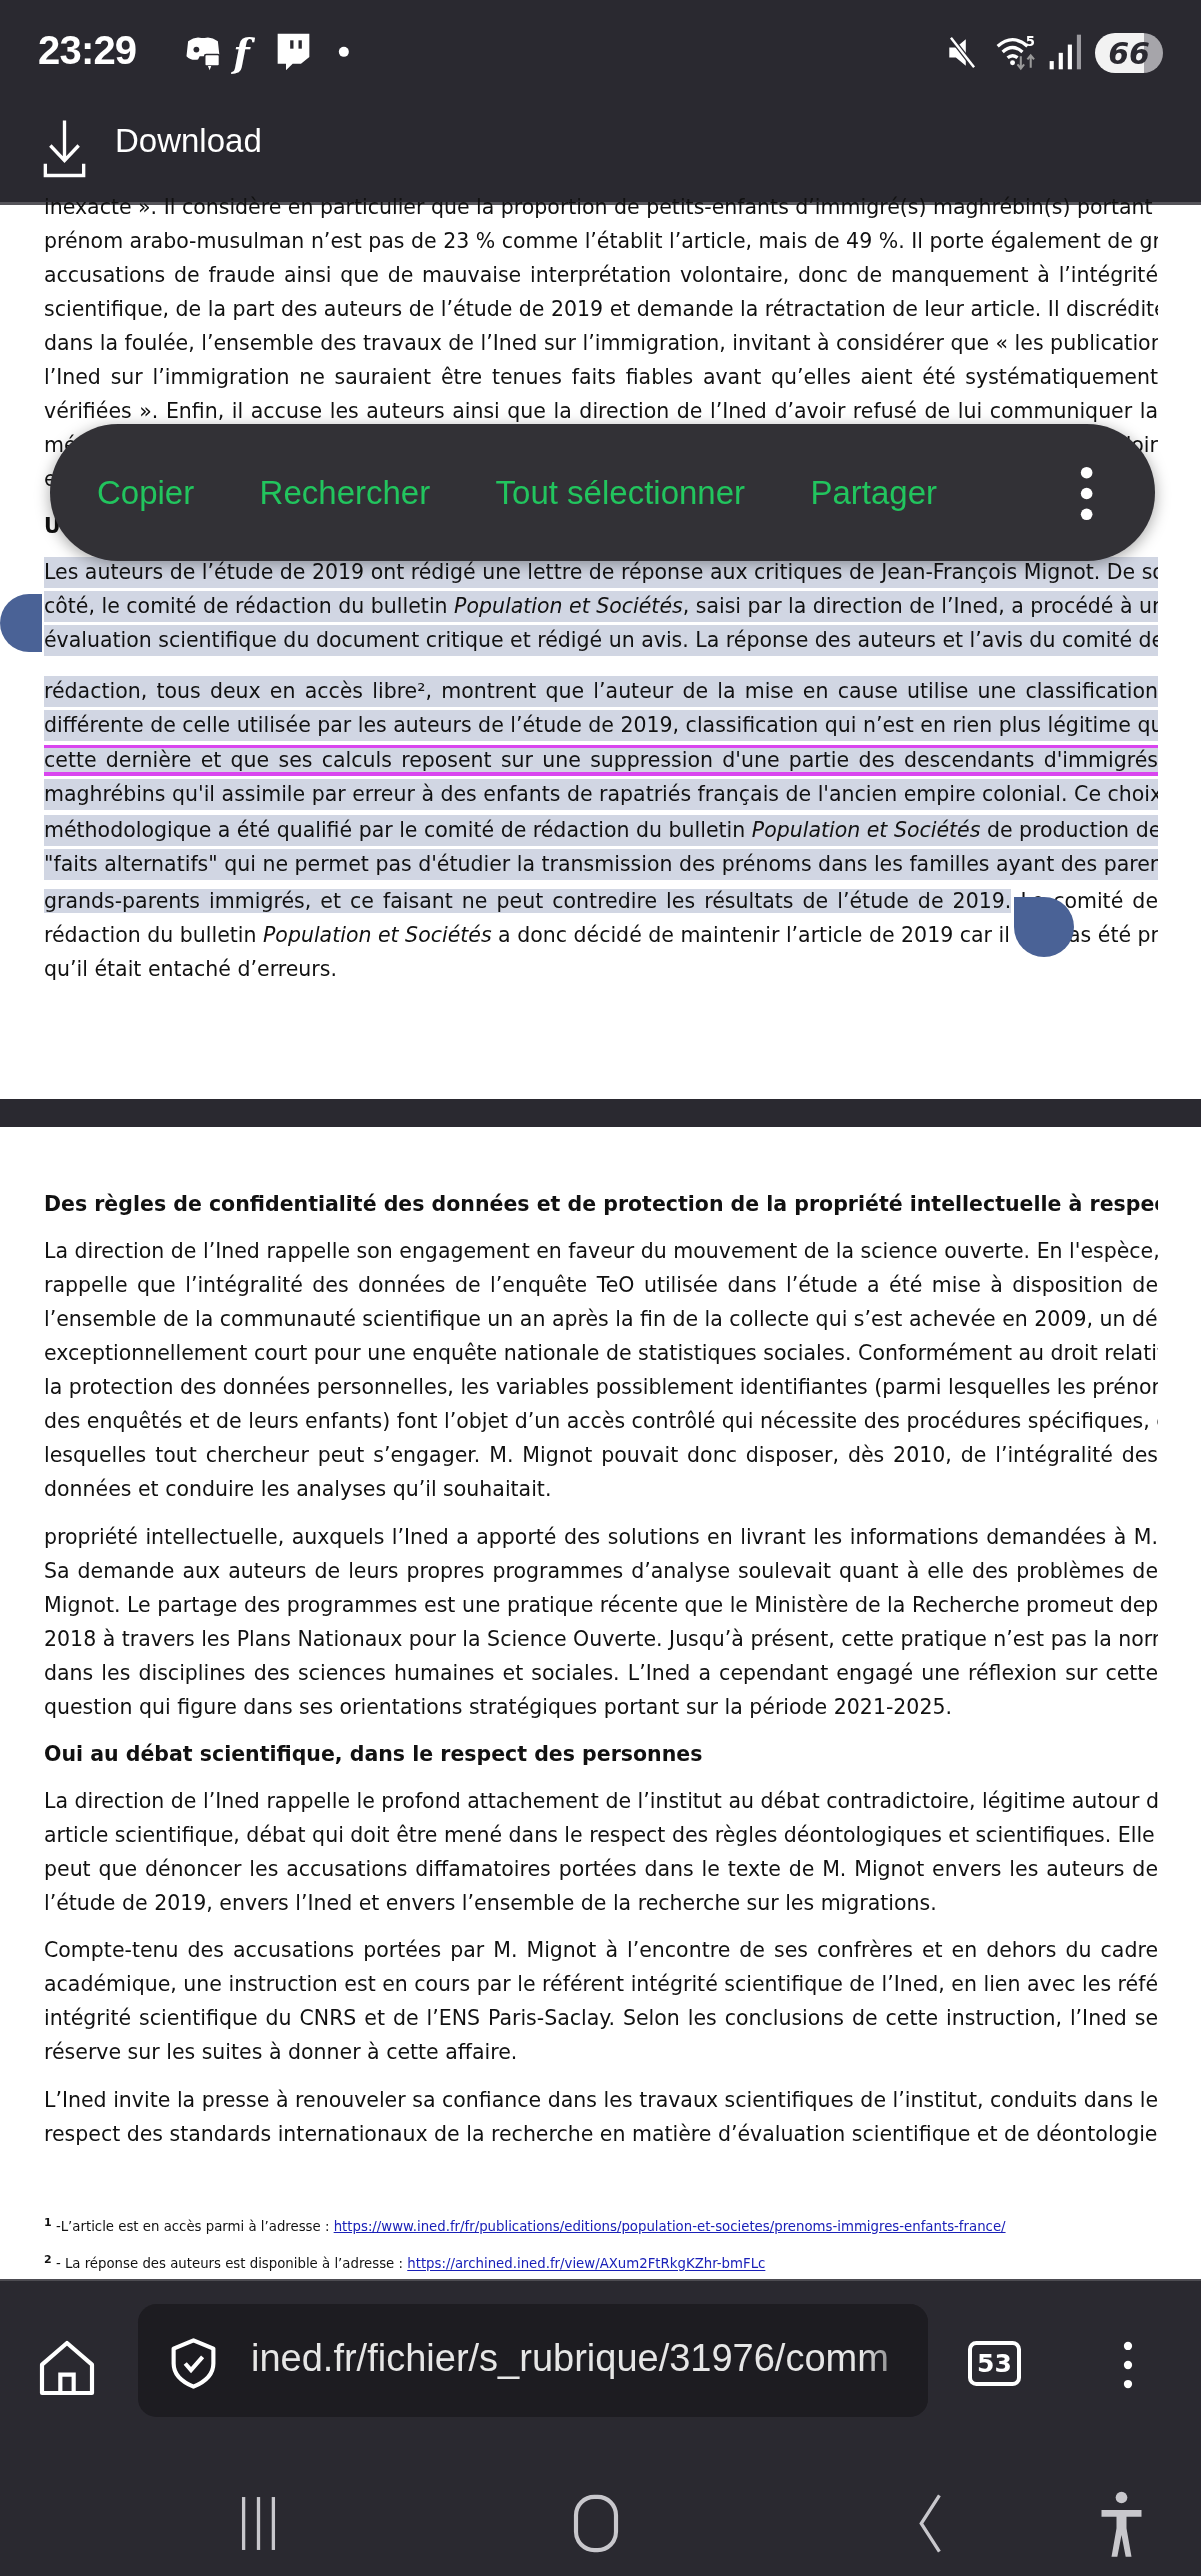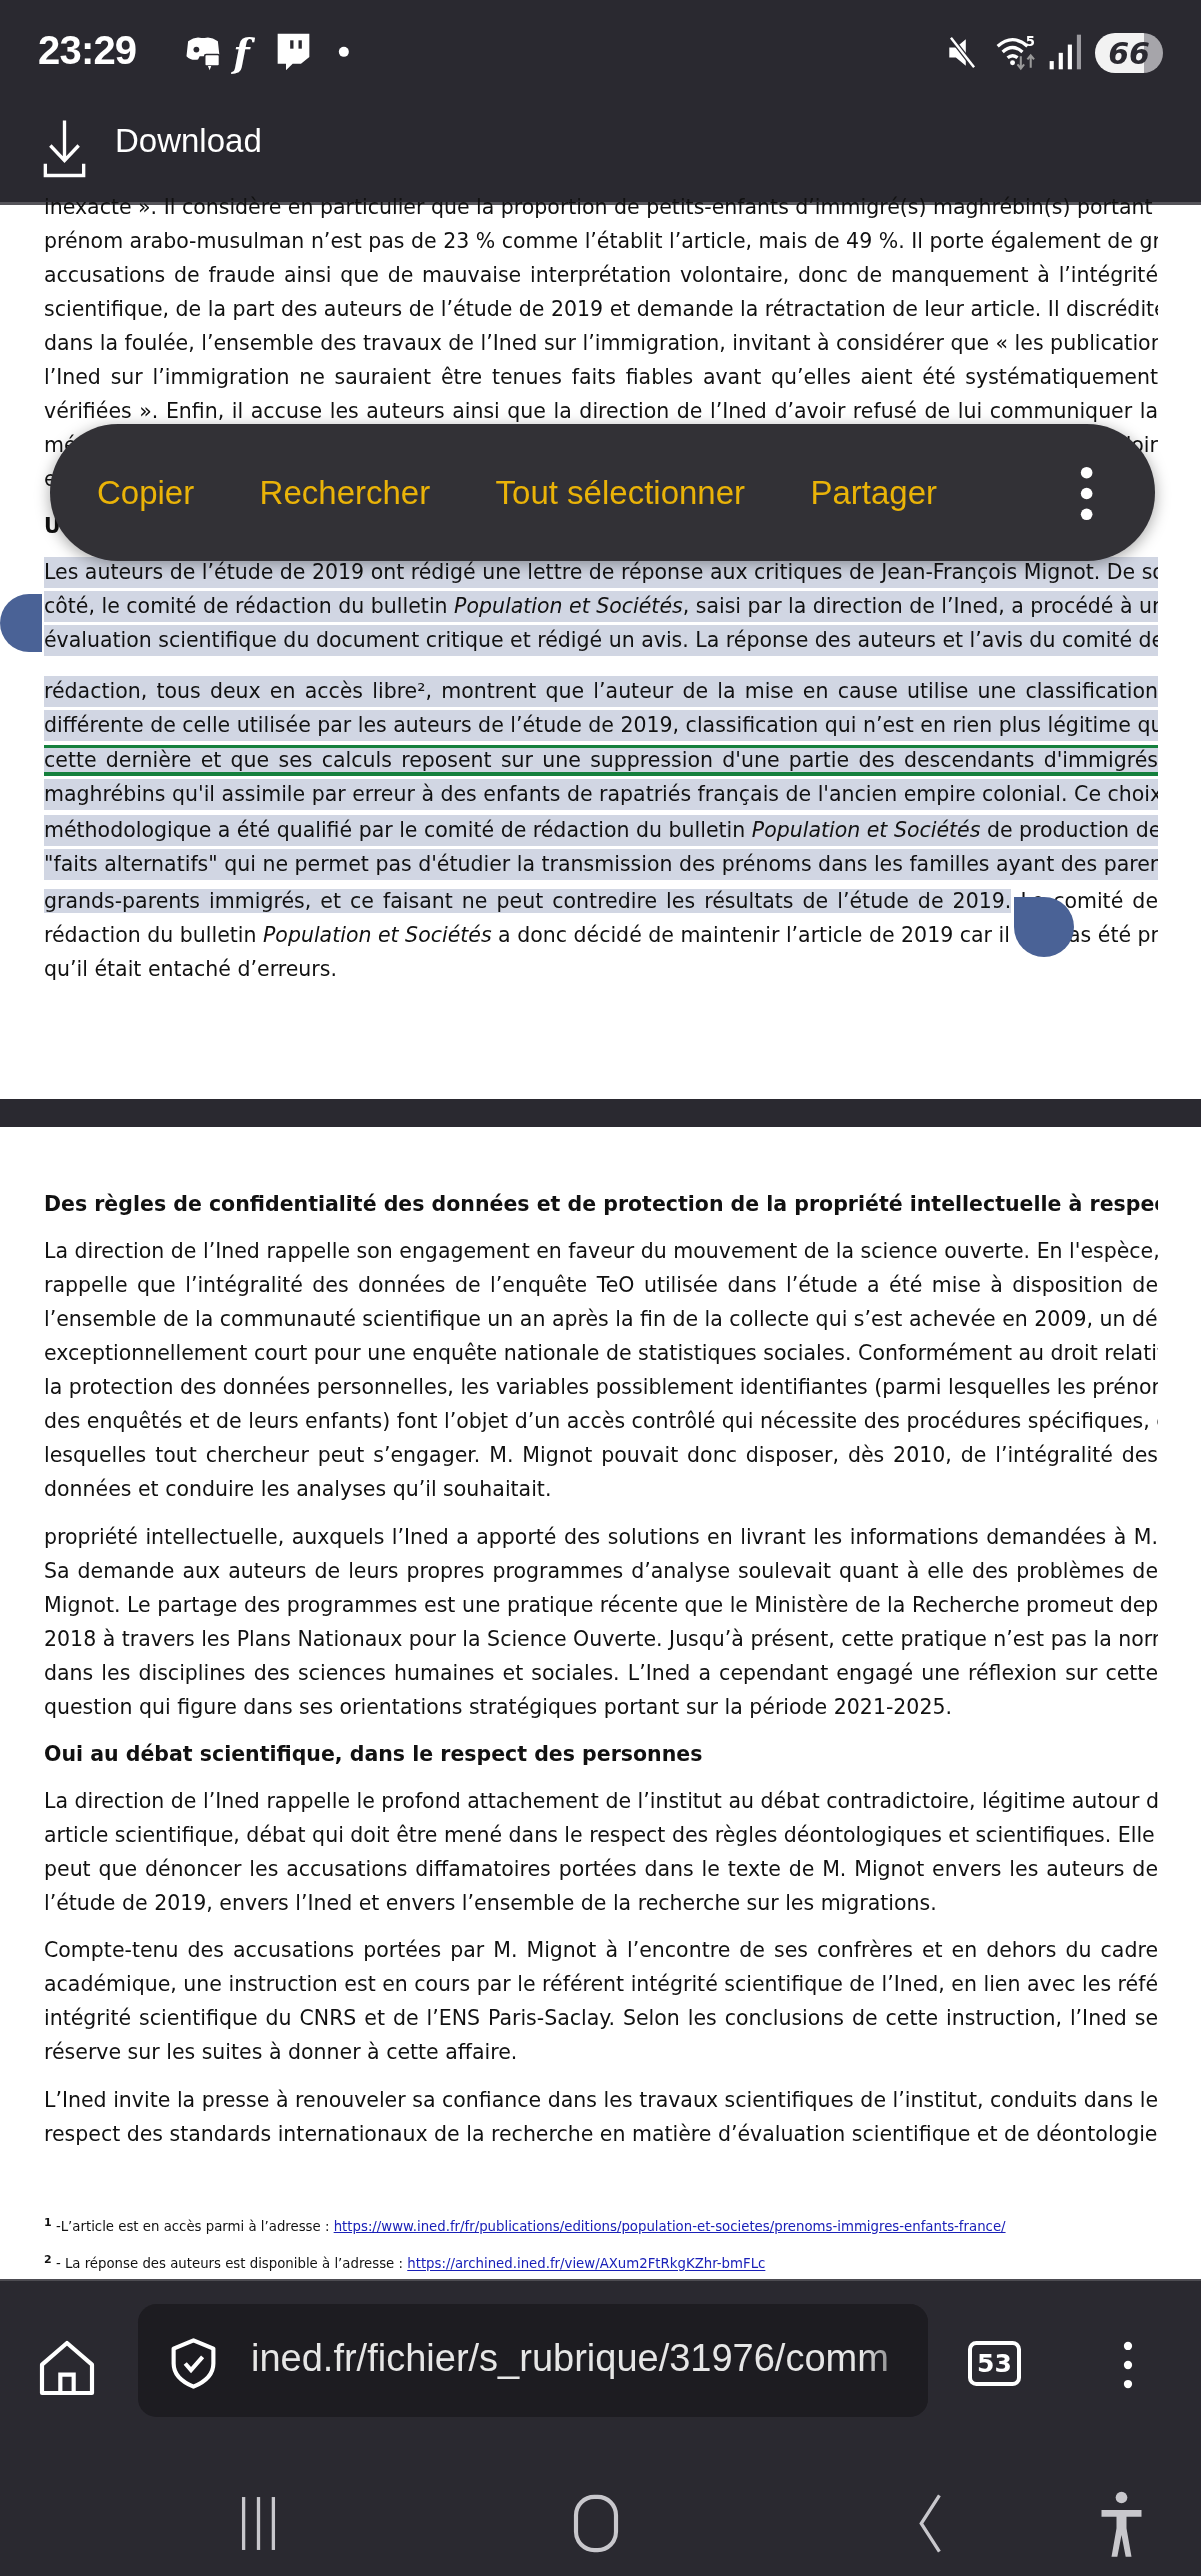--- a/index.html
+++ b/index.html
@@ -11,21 +11,21 @@
   .dlbar { position:absolute; left:0; top:104px; width:1201px; height:98px; background:#2a2930; color:#fff; border-bottom:3.3px solid #55545a; }
   .dl-icon { position:absolute; left:42px; top:13.3px; width:45px; height:62px; }
   .dl-label { position:absolute; left:115px; top:18.4px; font-size:33px; font-family:"Liberation Sans", sans-serif; }
   .doc { position:absolute; left:44px; width:1114px; font-family:"DejaVu Sans", sans-serif; font-size:20.5px; line-height:34px; color:#111; }
   .line { display:block; white-space:nowrap; text-align:justify; text-align-last:justify; height:34px; overflow:hidden; }
   .line.last { text-align-last:left; }
   .sel { background:#d1d6e3; }
   .it { font-style:italic; }
   .h { font-weight:bold; }
   .para-gap { height:13.3px; }
-  .popup { position:absolute; left:50px; top:424px; width:1105px; height:137px; background:#323136; border-radius:68px; box-shadow:0 3.3px 15px rgba(0,0,0,0.35); display:flex; align-items:center; color:#eab308; font-size:33px; font-family:"Liberation Sans", sans-serif; }
+  .popup { position:absolute; left:50px; top:424px; width:1105px; height:137px; background:#323136; border-radius:68px; box-shadow:0 3.3px 15px rgba(0,0,0,0.35); display:flex; align-items:center; color:#22c55e; font-size:33px; font-family:"Liberation Sans", sans-serif; }
   .popup .item { padding:0 0 0 47px; margin-right:18.4px; white-space:nowrap; cursor:pointer; }
   .popup .item:first-child { padding-left:47px; }
   .popup .more { position:absolute; right:62px; top:42px; width:13.3px; height:55px; }
   .handle { position:absolute; background:#4a6296; }
   .handle.start { left:0; top:594px; width:42px; height:58px; border-radius:0 0 0 42px; border-top-left-radius:42px; }
   .handle.end { left:1014px; top:897px; width:60px; height:60px; border-radius:0 50% 50% 50%; }
   .separator { position:absolute; left:0; top:1099px; width:1201px; height:27.5px; background:#2a2930; }
   .footnotes { position:absolute; left:44px; top:2206px; width:1114px; font-family:"DejaVu Sans", sans-serif; color:#111; }
   .fn { font-size:13.3px; line-height:33px; white-space:nowrap; }
   .fn sup { font-size:11px; font-weight:bold; }
@@ -117,21 +117,21 @@
   <span class="line"><span>e</span></span>
   <div class="para-gap"></div>
   <span class="line h"><span>U</span></span>
   <div class="para-gap"></div>
   <div id="p1-sel">
       <span class="line" style="background: rgb(209, 214, 227); height: 31px; margin-bottom: 3.3px; line-height: 31px;"><span class="sel"><span>Les auteurs de l’étude de 2019 ont rédigé une lettre de réponse aux critiques de Jean-François Mignot. De son</span></span></span>
       <span class="line" style="background: rgb(209, 214, 227); height: 31px; margin-bottom: 3.3px; line-height: 31px;"><span class="sel"><span>côté, le comité de rédaction du bulletin </span><span class="it">Population et Sociétés</span><span>, saisi par la direction de l’Ined, a procédé à une</span></span></span>
       <span class="line" style="background: rgb(209, 214, 227); height: 31px; margin-bottom: 20px; line-height: 31px;"><span class="sel"><span>évaluation scientifique du document critique et rédigé un avis. La réponse des auteurs et l’avis du comité de</span></span></span>
       <span class="line" style="background: rgb(209, 214, 227); height: 31px; margin-bottom: 3.3px; line-height: 31px;"><span class="sel"><span>rédaction, tous deux en accès libre², montrent que l’auteur de la mise en cause utilise une classification</span></span></span>
       <span class="line" style="background: rgb(209, 214, 227); height: 31px; margin-bottom: 3.3px; line-height: 31px;"><span class="sel"><span>différente de celle utilisée par les auteurs de l’étude de 2019, classification qui n’est en rien plus légitime que</span></span></span>
-      <span class="line" style="background: #15803d; height: 31px; margin-bottom: 3.3px; line-height: 31px;"><span class="sel"><span>cette dernière et que ses calculs reposent sur une suppression d'une partie des descendants d'immigrés</span></span></span>
+      <span class="line" style="background: #d946ef; height: 31px; margin-bottom: 3.3px; line-height: 31px;"><span class="sel"><span>cette dernière et que ses calculs reposent sur une suppression d'une partie des descendants d'immigrés</span></span></span>
       <span class="line" style="background: rgb(209, 214, 227); height: 31px; margin-bottom: 5px; line-height: 31px;"><span class="sel"><span>maghrébins qu'il assimile par erreur à des enfants de rapatriés français de l'ancien empire colonial. Ce choix</span></span></span>
       <span class="line" style="background: rgb(209, 214, 227); height: 31px; margin-bottom: 3.3px; line-height: 31px;"><span class="sel"><span>méthodologique a été qualifié par le comité de rédaction du bulletin </span><span class="it">Population et Sociétés</span><span> de production de</span></span></span>
       <span class="line" style="background: rgb(209, 214, 227); height: 31px; margin-bottom: 3.3px; line-height: 31px;"><span class="sel"><span>"faits alternatifs" qui ne permet pas d'étudier la transmission des prénoms dans les familles ayant des parents et</span></span></span>
     </div>
   <span class="line"><span class="sel">grands-parents immigrés, et ce faisant ne peut contredire les résultats de l’étude de 2019.</span><span> Le comité de</span></span>
   <div id="p1-after">
       <span class="line"><span><span>rédaction du bulletin </span><span class="it">Population et Sociétés</span><span> a donc décidé de maintenir l’article de 2019 car il n’a pas été prouvé</span></span></span>
       <span class="line last"><span><span>qu’il était entaché d’erreurs.</span></span></span>
     </div>
 </div>

